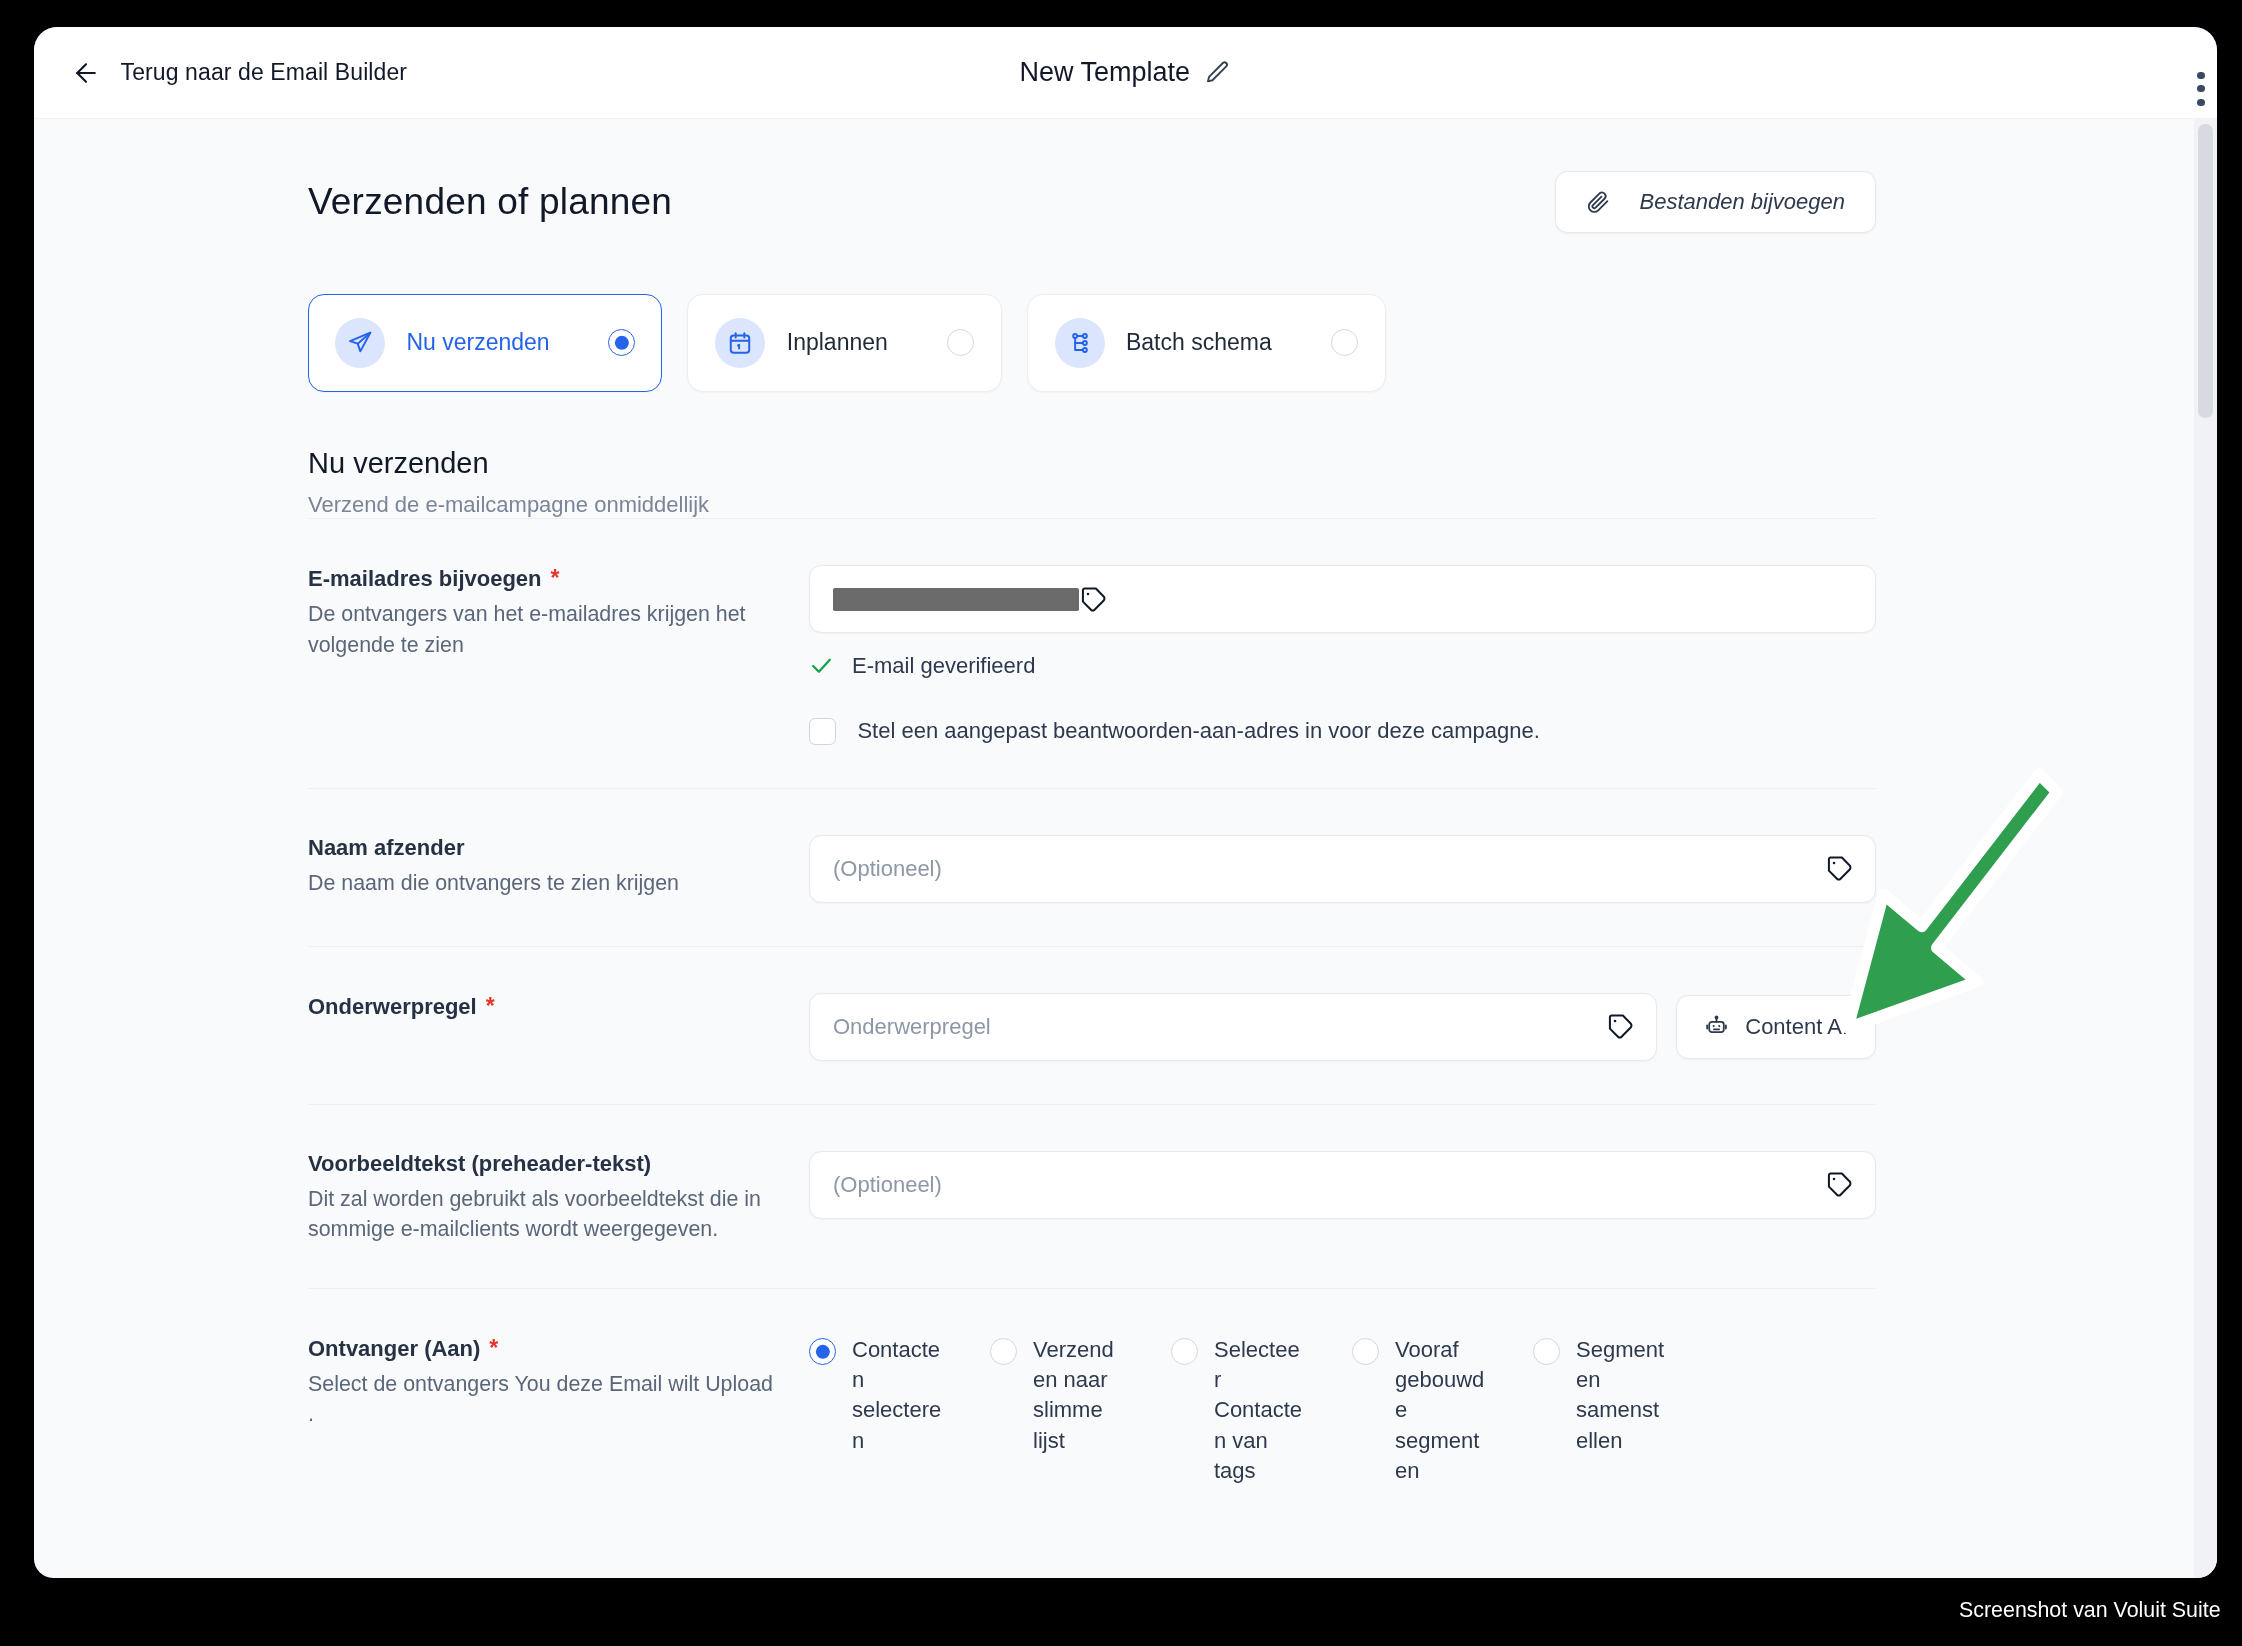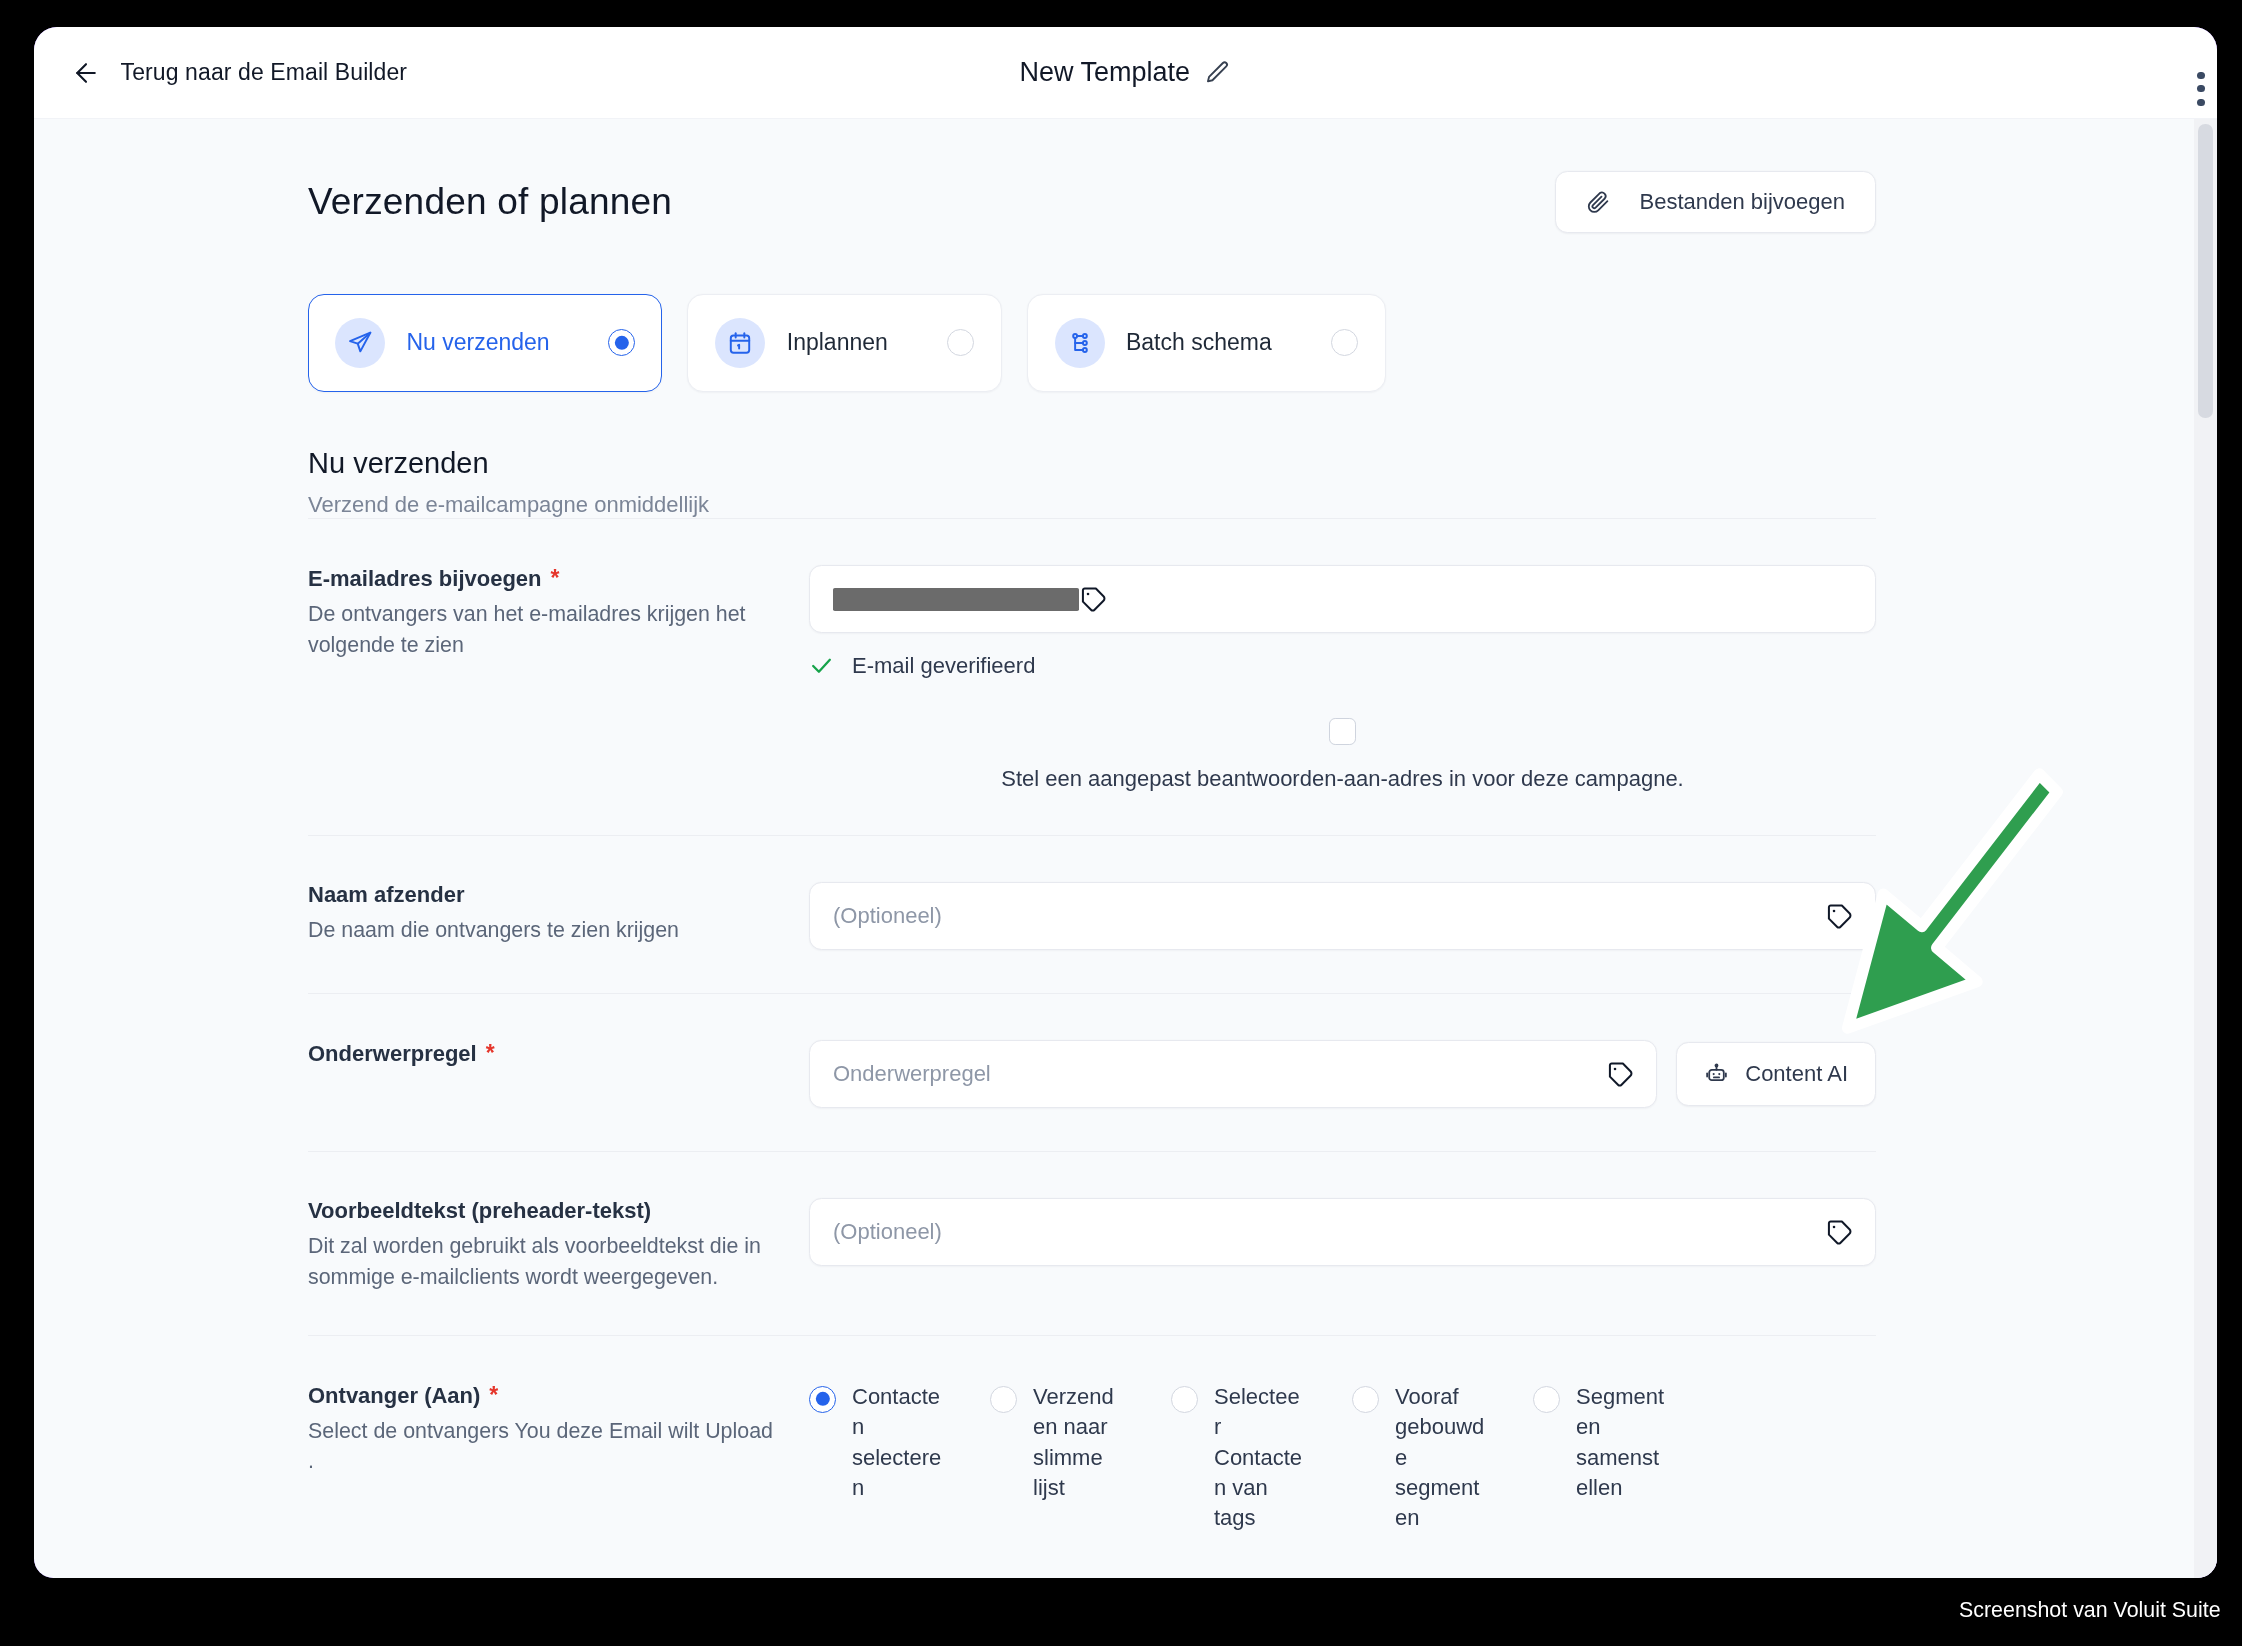--- a/index.html
+++ b/index.html
@@ -84,20 +84,21 @@
     display: flex; align-items: center; justify-content: space-between;
     padding-bottom: 41px;
   }
   .page-title { font-size: 37px; color: #111827; font-weight: 400; letter-spacing:0.2px; }
   .attach-btn {
     display: flex; align-items: center; gap: 30px;
     background: #ffffff; border: 0.9px solid #e7e9ef;
     border-radius: 12.5px; padding: 17px 30px;
     box-shadow: 0 0.9px 1.8px rgba(16,24,40,.05);
     cursor: pointer;
+    font-style: italic;
   }
   .attach-btn .lbl { font-size: 22px; color: #2f394d; }
   .clip { width: 24px; height: 24px; color:#2f394d; }
 
   
   .modes { display: flex; gap: 25px; margin-top: 19.6px; }
   .mode {
     display: flex; align-items: center; gap: 21.4px;
     background: #fff; border: 0.9px solid #eceef3;
     border-radius: 16px;
@@ -170,21 +171,21 @@
   }
   .tag-ico { width: 28.5px; height: 28.5px; color: #101828; margin-right: 21.4px; flex: 0 0 auto; }
 
   .verified {
     display: flex; align-items: center; gap: 18px;
     margin-top: 19.6px;
   }
   .check { width: 25px; height: 25px; color: #16a34a; }
   .verified span { font-size: 22px; color: #2f394d; }
 
-  .checkrow { display: flex; align-items: center; gap: 21.4px; margin-top: 39px; flex-direction: column; }
+  .checkrow { display: flex; align-items: center; gap: 21.4px; margin-top: 39px; }
   .cbox {
     width: 27px; height: 27px; border-radius: 6.2px;
     border: 1.3px solid #cfd4de; background: #fff; flex: 0 0 auto;
   }
   .checkrow span { font-size: 22px; color: #2f394d; }
 
   .subject-line { display: flex; align-items: center; gap: 19.6px; }
   .subject-line .field { flex: 1 1 auto; }
   .ai-btn {
     display: flex; align-items: center; gap: 16px;

